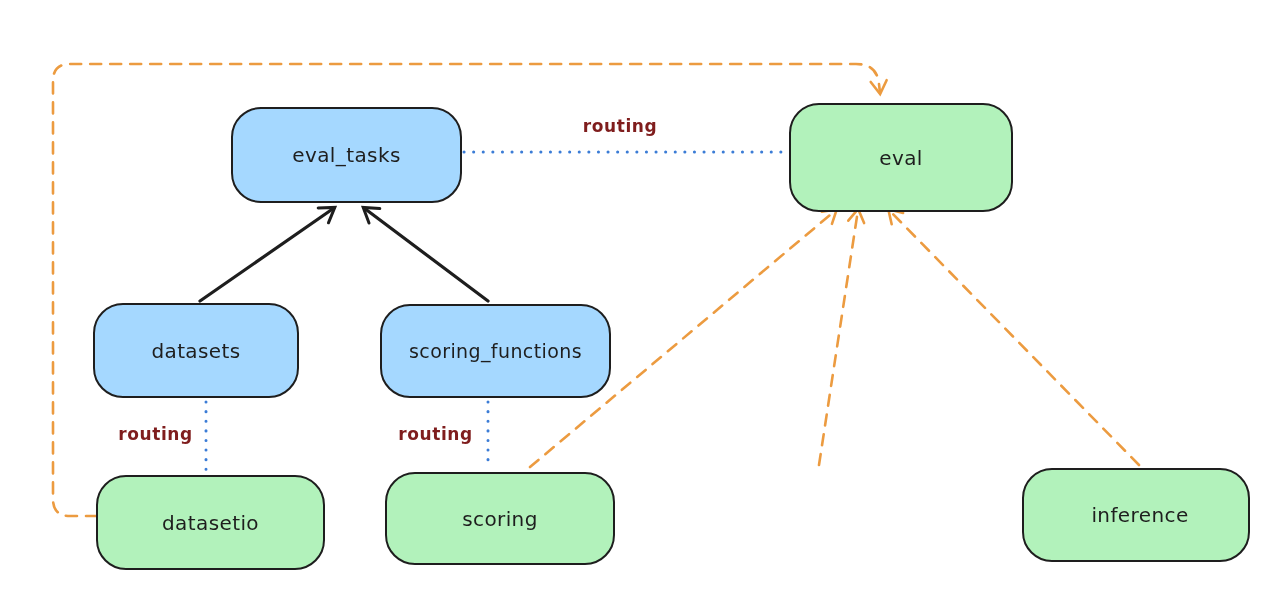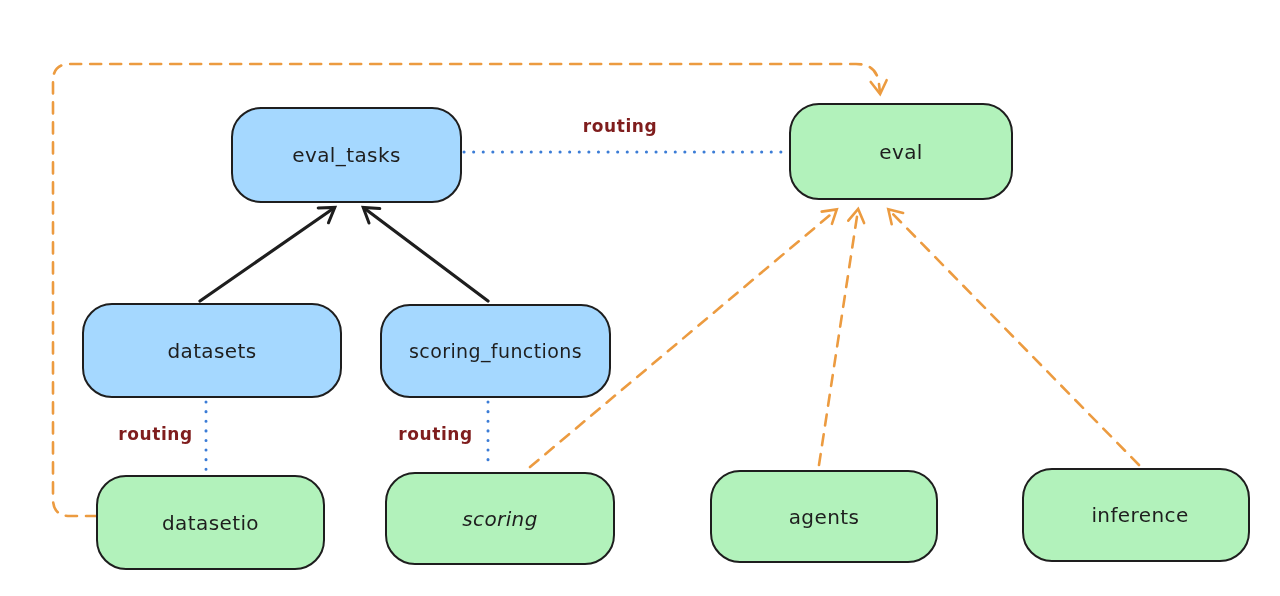--- a/index.html
+++ b/index.html
@@ -33,25 +33,25 @@
     border-radius: 30px;
     font-size: 20px;
     color: #1e1e1e;
     letter-spacing: 0.4px;
     box-sizing: border-box;
   }
   .node.blue  { background: #a5d8ff; }
   .node.green { background: #b2f2bb; }
 
   .node-eval-tasks        { left: 231px; top: 107px; width: 231px; height: 96px; }
-  .node-eval              { left: 789px; top: 103px; width: 224px; height: 97px; }
-  .node-datasets          { left:  82px; top: 303px; width: 260px; height: 95px; }
+  .node-eval              { left: 789px; top: 103px; width: 224px; height: 109px; }
+  .node-datasets          { left:  93px; top: 303px; width: 206px; height: 95px; }
   .node-scoring-functions { left: 380px; top: 304px; width: 231px; height: 94px; font-size: 19px; }
   .node-datasetio         { left:  96px; top: 475px; width: 229px; height: 95px; }
-  .node-scoring           { left: 385px; top: 472px; width: 230px; height: 93px; font-style: italic; }
+  .node-scoring           { left: 385px; top: 472px; width: 230px; height: 93px; }
   .node-agents            { left: 710px; top: 470px; width: 228px; height: 93px; }
   .node-inference         { left: 1022px; top: 468px; width: 228px; height: 94px; padding-left: 8px; }
 
   .routing-label {
     position: absolute;
     z-index: 2;
     color: #7f1d1d;
     font-size: 17px;
     font-weight: 600;
     letter-spacing: 0.6px;
@@ -101,23 +101,20 @@
   </div>
   <div class="node green node-datasetio">
     <span>datasetio</span>
   </div>
   <div class="node blue node-scoring-functions">
     <span>scoring_functions</span>
   </div>
   <div class="node green node-scoring">
     <span>scoring</span>
   </div>
-  <div class="node green node-agents">
-    <span>agents</span>
-  </div>
   <div class="node green node-inference">
     <span>inference</span>
   </div>
 
   <div class="routing-label routing-top">routing</div>
   <div class="routing-label routing-left">routing</div>
   <div class="routing-label routing-mid">routing</div>
 
 </div>
 

